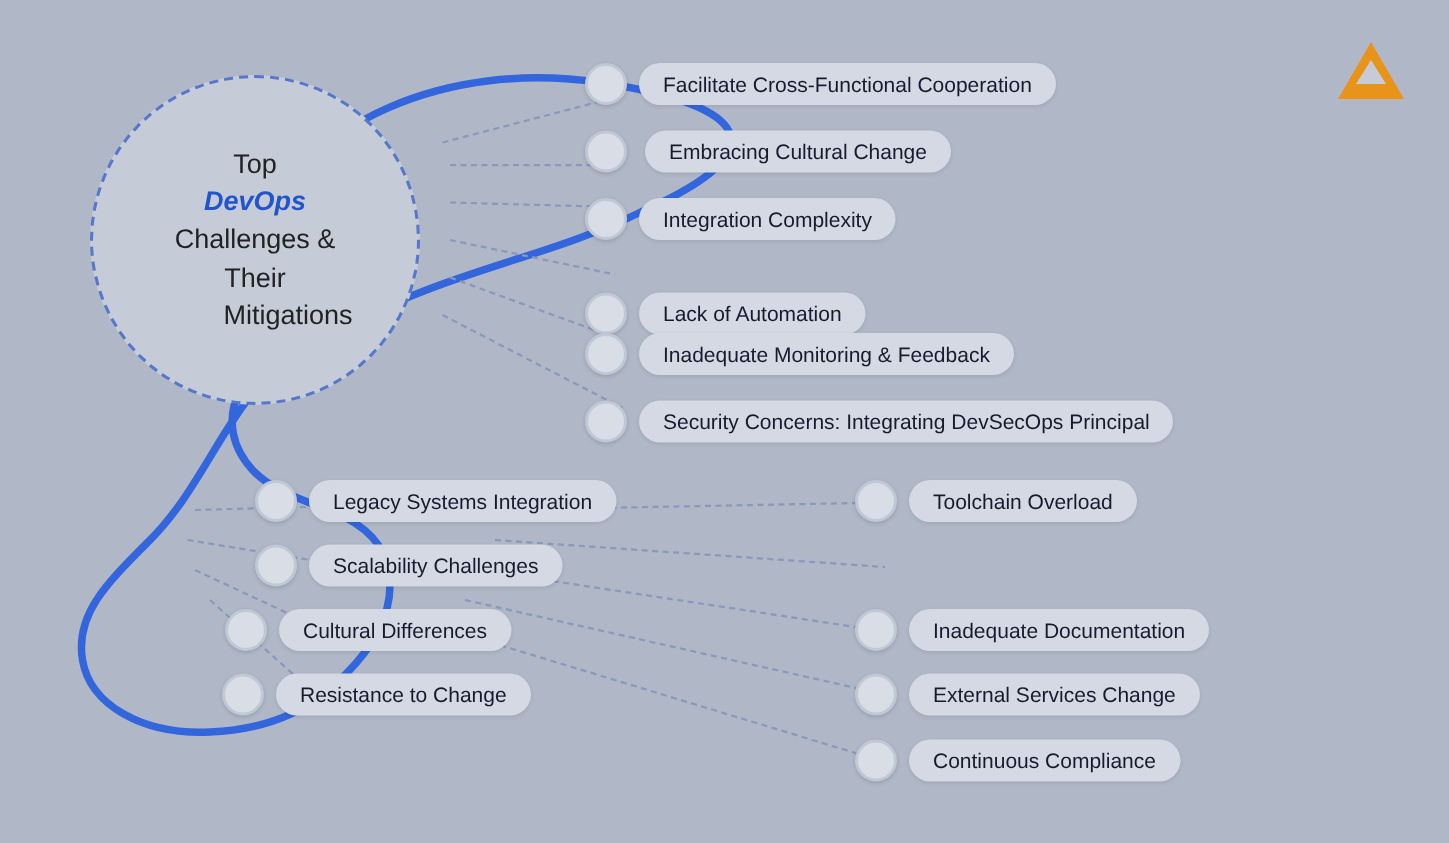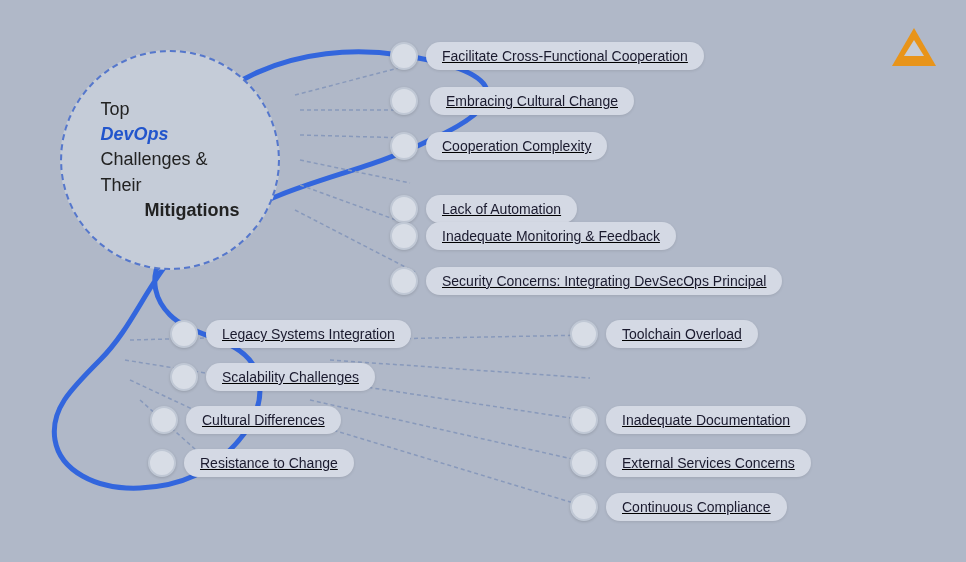--- a/index.html
+++ b/index.html
@@ -31,39 +31,39 @@
       top: 50px;
       left: 60px;
       width: 220px;
       height: 220px;
       border-radius: 50%;
       background: #c5ccd8;
       border: 2.5px dashed #5577cc;
       display: flex;
       align-items: center;
       justify-content: center;
-      text-align: left;
+      text-align: center;
       z-index: 10;
     }
 
     .center-circle-text {
       line-height: 1.4;
       font-size: 18px;
       color: #222;
       font-weight: 400;
     }
 
     .center-circle-text .devops {
       color: #2255cc;
       font-weight: 700;
       font-style: italic;
     }
 
     .center-circle-text .bold {
-      font-weight: 700;
+      font-weight: 400;
       margin-left: 44px;
     }
 
     
     .path-svg {
       position: absolute;
       top: 0;
       left: 0;
       width: 966px;
       height: 562px;
@@ -71,21 +71,20 @@
       pointer-events: none;
     }
 
     
     .item {
       position: absolute;
       display: flex;
       align-items: center;
       gap: 8px;
       z-index: 20;
-      text-decoration: underline;
     }
 
     .item-dot {
       width: 28px;
       height: 28px;
       border-radius: 50%;
       background: #d8dde6;
       border: 2px solid #c0c8d5;
       flex-shrink: 0;
       box-shadow: 0 1px 3px rgba(0,0,0,0.15);
@@ -182,21 +181,21 @@
     <div class="item-label">Facilitate Cross-Functional Cooperation</div>
   </div>
 
   <div class="item" style="top: 87px; left: 390px; gap: 12px;">
     <div class="item-dot"></div>
     <div class="item-label">Embracing Cultural Change</div>
   </div>
 
   <div class="item" style="top: 132px; left: 390px;">
     <div class="item-dot"></div>
-    <div class="item-label">Cooperation Complexity</div>
+    <div class="item-label">Integration Complexity</div>
   </div>
 
   <div class="item" style="top: 195px; left: 390px;">
     <div class="item-dot"></div>
     <div class="item-label">Lack of Automation</div>
   </div>
 
   <div class="item" style="top: 222px; left: 390px;">
     <div class="item-dot"></div>
     <div class="item-label">Inadequate Monitoring &amp; Feedback</div>
@@ -233,21 +232,21 @@
   </div>
 
 
   <div class="item" style="top: 406px; left: 570px;">
     <div class="item-dot"></div>
     <div class="item-label">Inadequate Documentation</div>
   </div>
 
   <div class="item" style="top: 449px; left: 570px;">
     <div class="item-dot"></div>
-    <div class="item-label">External Services Concerns</div>
+    <div class="item-label">External Services Change</div>
   </div>
 
   <div class="item" style="top: 493px; left: 570px;">
     <div class="item-dot"></div>
     <div class="item-label">Continuous Compliance</div>
   </div>
 
 </div>
 
 </body></html>

